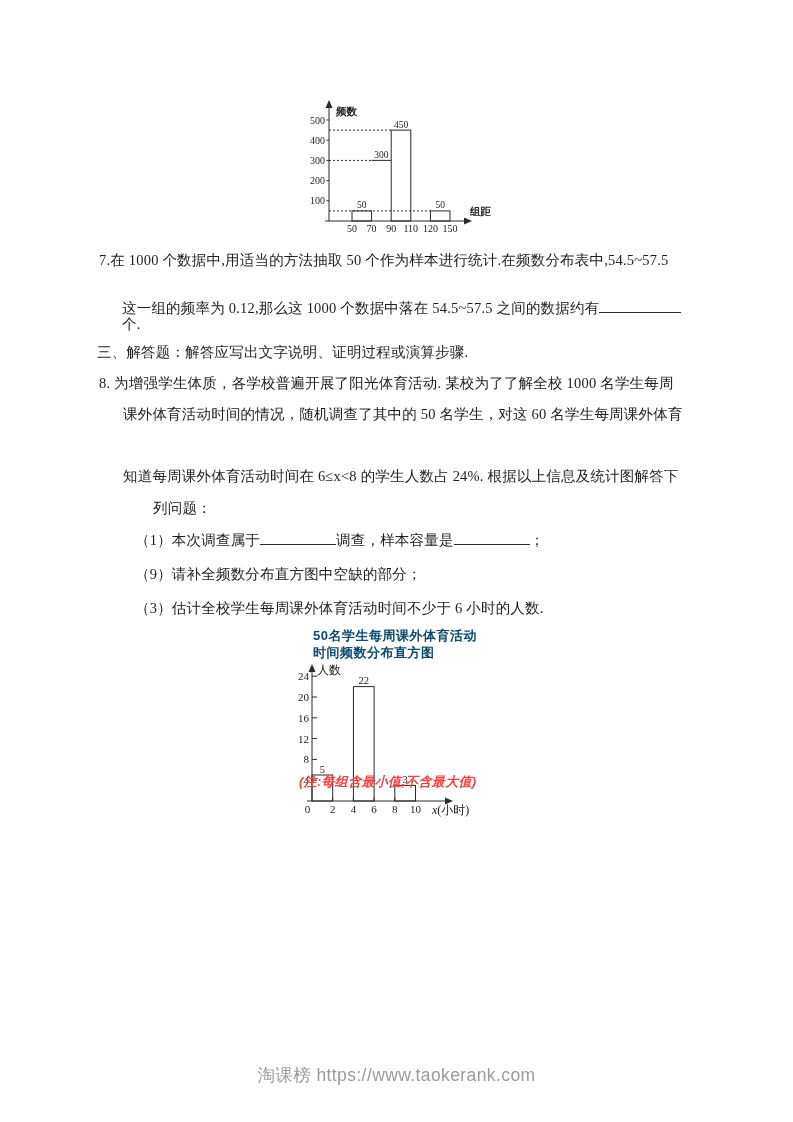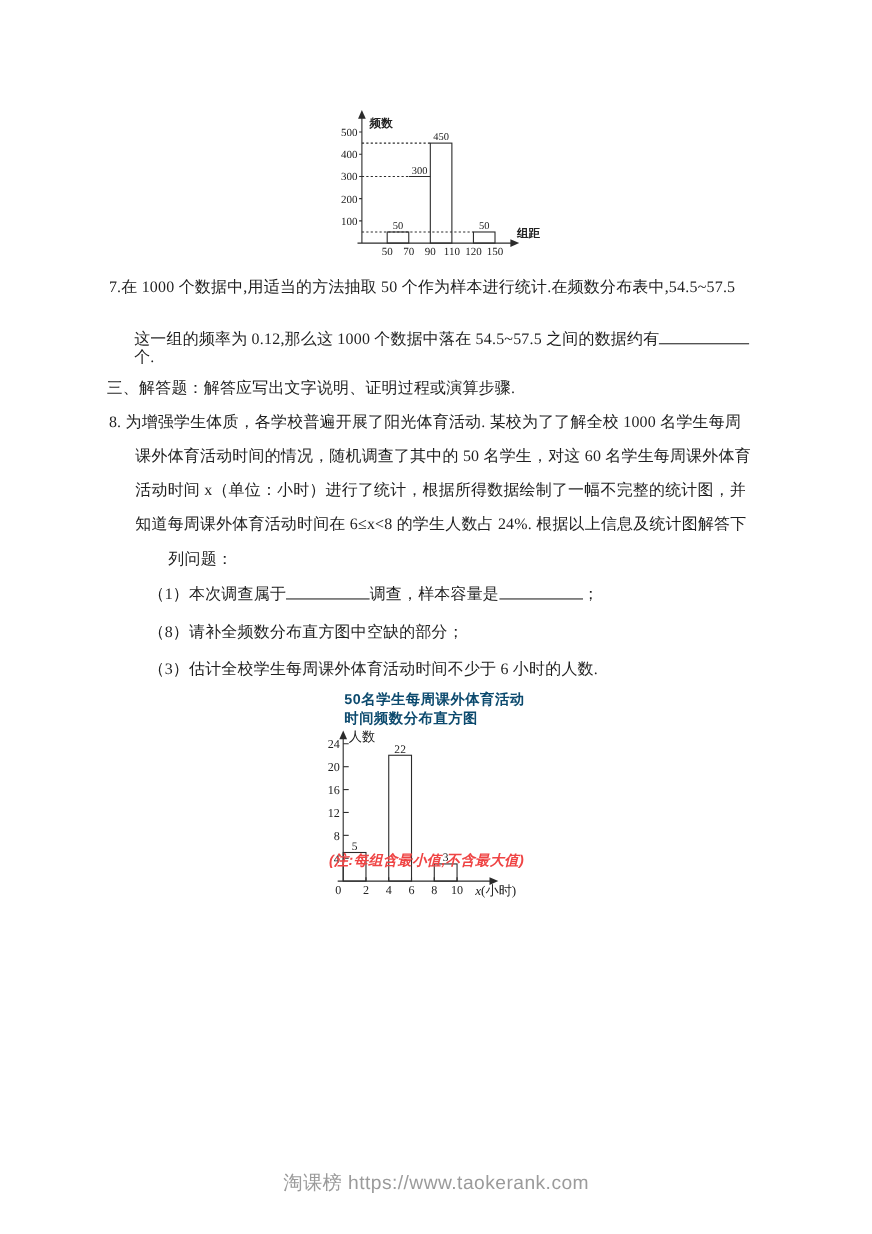--- a/index.html
+++ b/index.html
@@ -83,28 +83,27 @@
   <div class="tline" style="left:99px;top:251px;">7.在 1000 个数据中,用适当的方法抽取 50 个作为样本进行统计.在频数分布表中,54.5~57.5</div>
   <div class="tline" style="left:122px;top:298px;">
     <span>这一组的频率为 0.12,那么这 1000 个数据中落在 54.5~57.5 之间的数据约有</span><span class="blank blank-q7"></span>
   </div>
   <div class="tline" style="left:122px;top:315px;">个.</div>
 
   <div class="tline" style="left:97px;top:343px;">三、解答题：解答应写出文字说明、证明过程或演算步骤.</div>
 
   <div class="tline" style="left:99px;top:374px;">8. 为增强学生体质，各学校普遍开展了阳光体育活动. 某校为了了解全校 1000 名学生每周</div>
   <div class="tline" style="left:123px;top:405px;">课外体育活动时间的情况，随机调查了其中的 50 名学生，对这 60 名学生每周课外体育</div>
-  <div class="tline" style="left:123px;top:436px;">活动时间 x（单位：小时）进行了统计，根据所得数据绘制了一幅不完整的统计图，并</div>
   <div class="tline" style="left:123px;top:467px;">知道每周课外体育活动时间在 6≤x&lt;8 的学生人数占 24%. 根据以上信息及统计图解答下</div>
   <div class="tline" style="left:125px;top:499px;margin-left:28px;">列问题：</div>
 
   <div class="tline" style="left:135px;top:530px;">
     <span>（1）本次调查属于</span><span class="blank blank-sub"></span><span>调查，样本容量是</span><span class="blank blank-sub"></span><span>；</span>
   </div>
-  <div class="tline" style="left:135px;top:565px;">（8）请补全频数分布直方图中空缺的部分；</div>
+  <div class="tline" style="left:135px;top:565px;">（9）请补全频数分布直方图中空缺的部分；</div>
   <div class="tline" style="left:135px;top:599px;">（3）估计全校学生每周课外体育活动时间不少于 6 小时的人数.</div>
 
   <div class="c2-title">
     <div>50名学生每周课外体育活动</div>
     <div>时间频数分布直方图</div>
   </div>
   <div class="fig" style="left:280px;top:660px;">
     <svg id="chart2-svg" width="215" height="160" viewBox="0 0 215 160">
         <line x1="32" y1="141" x2="32" y2="10" stroke="#2b2b2b" stroke-width="1"></line>
         <polygon points="32,4 28.5,12 35.5,12" fill="#2b2b2b"></polygon>

